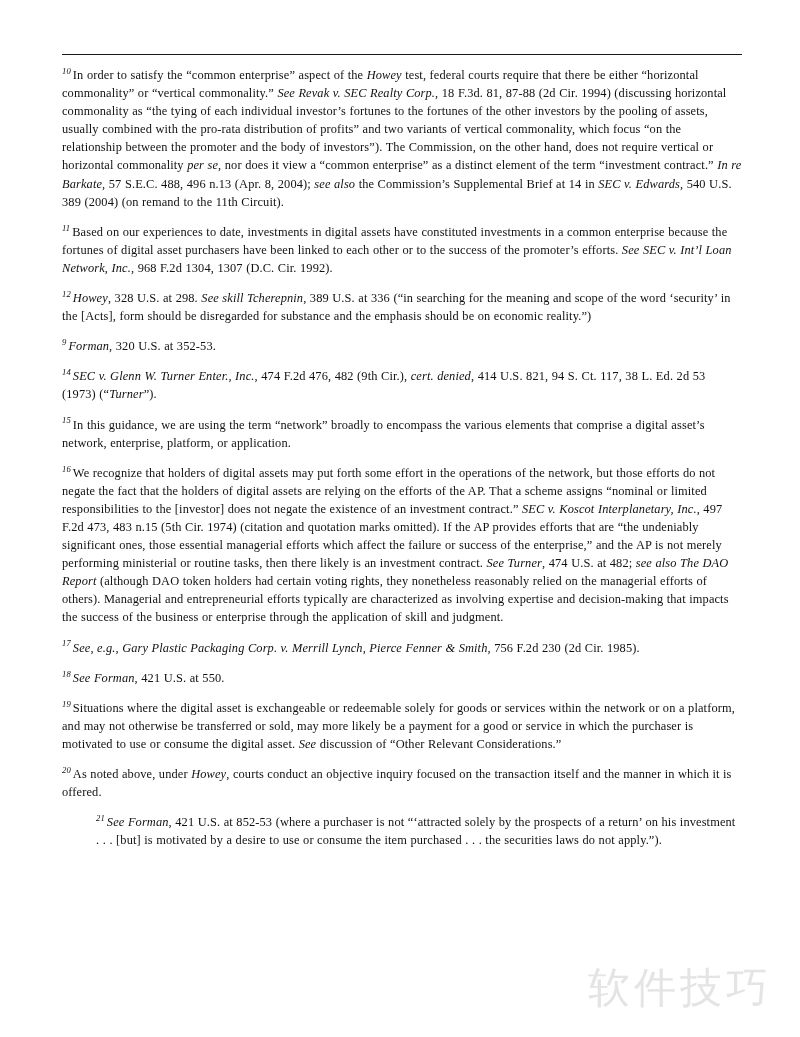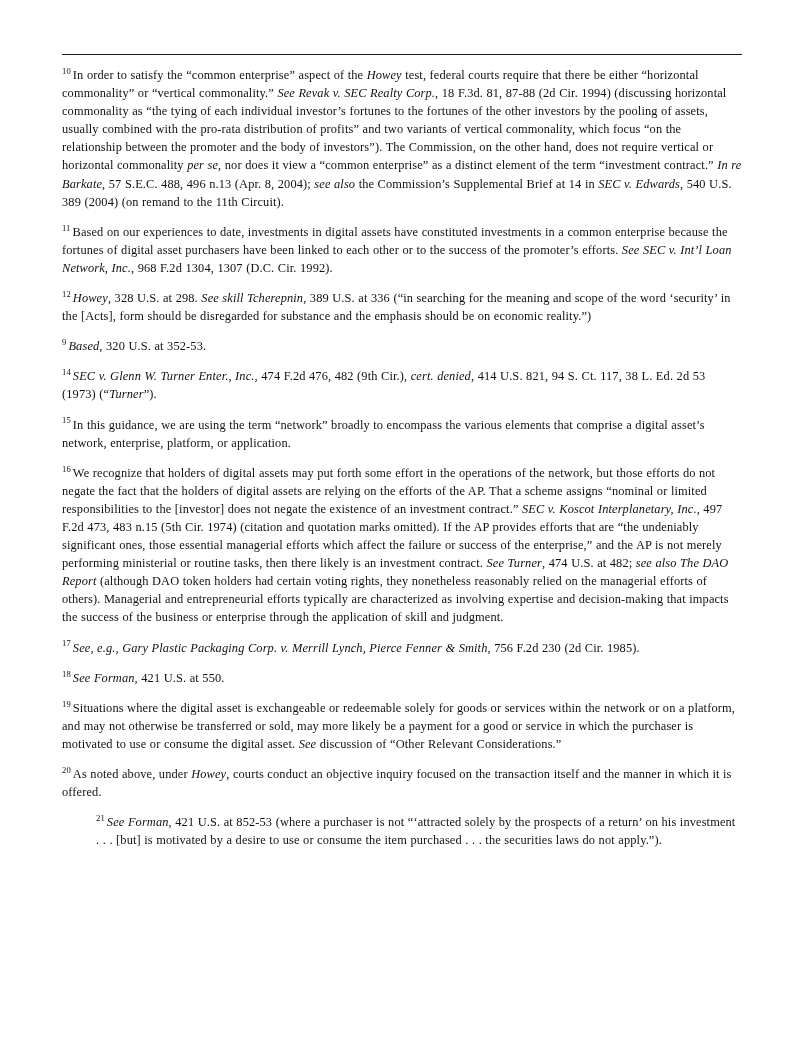--- a/index.html
+++ b/index.html
@@ -65,41 +65,43 @@
   .footnote:last-of-type {
     margin-bottom: 0;
     margin-left: 34px;
   }
 
   .fn-marker {
     font-size: 8.6px;
     vertical-align: super;
     line-height: 0;
     margin-right: 2px;
+    font-style: italic;
   }
 
   .i { font-style: italic; }
 </style>
 </head>
 <body style="color: rgb(17, 17, 17);">
 
 <div id="page" style="background: rgb(255, 255, 255);">
 
   <div id="footnote-area">
     <hr id="footnote-separator" style="border-top-color: rgb(26, 26, 26);">
     <div id="footnote-list">
         <p class="footnote"><span class="fn-marker">10</span><span>In order to satisfy the “common enterprise” aspect of the </span><span class="i">Howey</span><span> test, federal courts require that there be either “horizontal commonality” or “vertical commonality.”  </span><span class="i">See Revak v. SEC Realty Corp.</span><span>, 18 F.3d. 81, 87-88 (2d Cir. 1994) (discussing horizontal commonality as “the tying of each individual investor’s fortunes to the fortunes of the other investors by the pooling of assets, usually combined with the pro-rata distribution of profits” and two variants of vertical commonality, which focus “on the relationship between the promoter and the body of investors”).  The Commission, on the other hand, does not require vertical or horizontal commonality </span><span class="i">per se</span><span>, nor does it view a “common enterprise” as a distinct element of the term “investment contract.”  </span><span class="i">In re Barkate</span><span>, 57 S.E.C. 488, 496 n.13 (Apr. 8, 2004); </span><span class="i">see also</span><span> the Commission’s Supplemental Brief at 14 in </span><span class="i">SEC v. Edwards</span><span>, 540 U.S. 389 (2004) (on remand to the 11th Circuit).</span></p>
         <p class="footnote"><span class="fn-marker">11</span><span>Based on our experiences to date, investments in digital assets have constituted investments in a common enterprise because the fortunes of digital asset purchasers have been linked to each other or to the success of the promoter’s efforts.  </span><span class="i">See SEC v. Int’l Loan Network, Inc.</span><span>, 968 F.2d 1304, 1307 (D.C. Cir. 1992).</span></p>
         <p class="footnote"><span class="fn-marker">12</span><span class="i">Howey</span><span>, 328 U.S. at 298.  </span><span class="i">See skill Tcherepnin</span><span>, 389 U.S. at 336 (“in searching for the meaning and scope of the word ‘security’ in the [Acts], form should be disregarded for substance and the emphasis should be on economic reality.”)</span></p>
-        <p class="footnote"><span class="fn-marker">9</span><span class="i">Based</span><span>, 320 U.S. at 352-53.</span></p>
+        <p class="footnote"><span class="fn-marker">9</span><span class="i">Forman</span><span>, 320 U.S. at 352-53.</span></p>
         <p class="footnote"><span class="fn-marker">14</span><span class="i">SEC v. Glenn W. Turner Enter., Inc.</span><span>, 474 F.2d 476, 482 (9th Cir.), </span><span class="i">cert. denied</span><span>, 414 U.S. 821, 94 S. Ct. 117, 38 L. Ed. 2d 53 (1973) (“</span><span class="i">Turner</span><span>”).</span></p>
         <p class="footnote"><span class="fn-marker">15</span><span>In this guidance, we are using the term “network” broadly to encompass the various elements that comprise a digital asset’s network, enterprise, platform, or application.</span></p>
         <p class="footnote"><span class="fn-marker">16</span><span>We recognize that holders of digital assets may put forth some effort in the operations of the network, but those efforts do not negate the fact that the holders of digital assets are relying on the efforts of the AP.  That a scheme assigns “nominal or limited responsibilities to the [investor] does not negate the existence of an investment contract.”  </span><span class="i">SEC v. Koscot Interplanetary, Inc.</span><span>, 497 F.2d 473, 483 n.15 (5th Cir. 1974) (citation and quotation marks omitted).  If the AP provides efforts that are “the undeniably significant ones, those essential managerial efforts which affect the failure or success of the enterprise,” and the AP is not merely performing ministerial or routine tasks, then there likely is an investment contract.  </span><span class="i">See Turner</span><span>, 474 U.S. at 482; </span><span class="i">see also The DAO Report</span><span> (although DAO token holders had certain voting rights, they nonetheless reasonably relied on the managerial efforts of others).  Managerial and entrepreneurial efforts typically are characterized as involving expertise and decision-making that impacts the success of the business or enterprise through the application of skill and judgment.</span></p>
         <p class="footnote"><span class="fn-marker">17</span><span class="i">See, e.g., Gary Plastic Packaging Corp. v. Merrill Lynch, Pierce Fenner &amp; Smith</span><span>, 756 F.2d 230 (2d Cir. 1985).</span></p>
         <p class="footnote"><span class="fn-marker">18</span><span class="i">See Forman</span><span>, 421 U.S. at 550.</span></p>
         <p class="footnote"><span class="fn-marker">19</span><span>Situations where the digital asset is exchangeable or redeemable solely for goods or services within the network or on a platform, and may not otherwise be transferred or sold, may more likely be a payment for a good or service in which the purchaser is motivated to use or consume the digital asset.  </span><span class="i">See</span><span> discussion of “Other Relevant Considerations.”</span></p>
         <p class="footnote"><span class="fn-marker">20</span><span>As noted above, under </span><span class="i">Howey</span><span>, courts conduct an objective inquiry focused on the transaction itself and the manner in which it is offered.</span></p>
         <p class="footnote"><span class="fn-marker">21</span><span class="i">See Forman</span><span>, 421 U.S. at 852-53 (where a purchaser is not “‘attracted solely by the prospects of a return’ on his investment . . . [but] is motivated by a desire to use or consume the item purchased . . .  the securities laws do not apply.”).</span></p>
       </div>
   </div>
 
+  <div id="watermark" style="color: rgb(228, 228, 228);">软件技巧</div>
 
 </div>
 
 </body></html>

